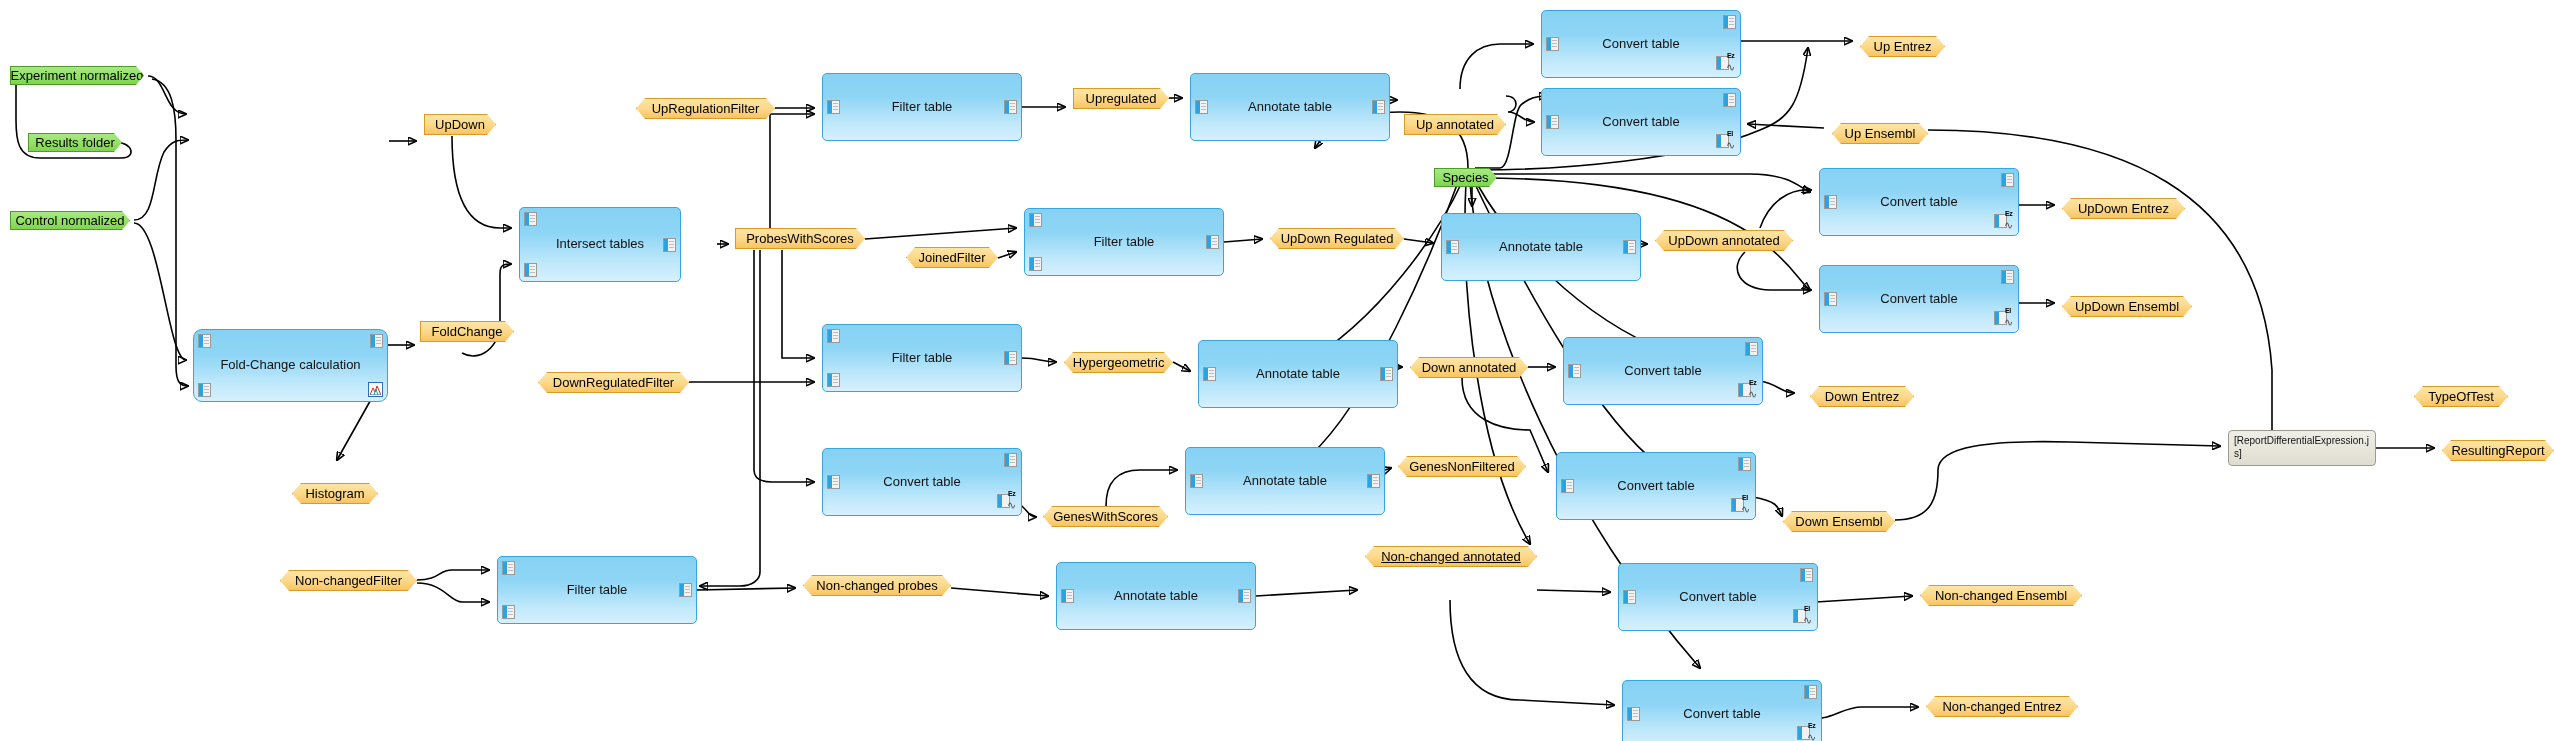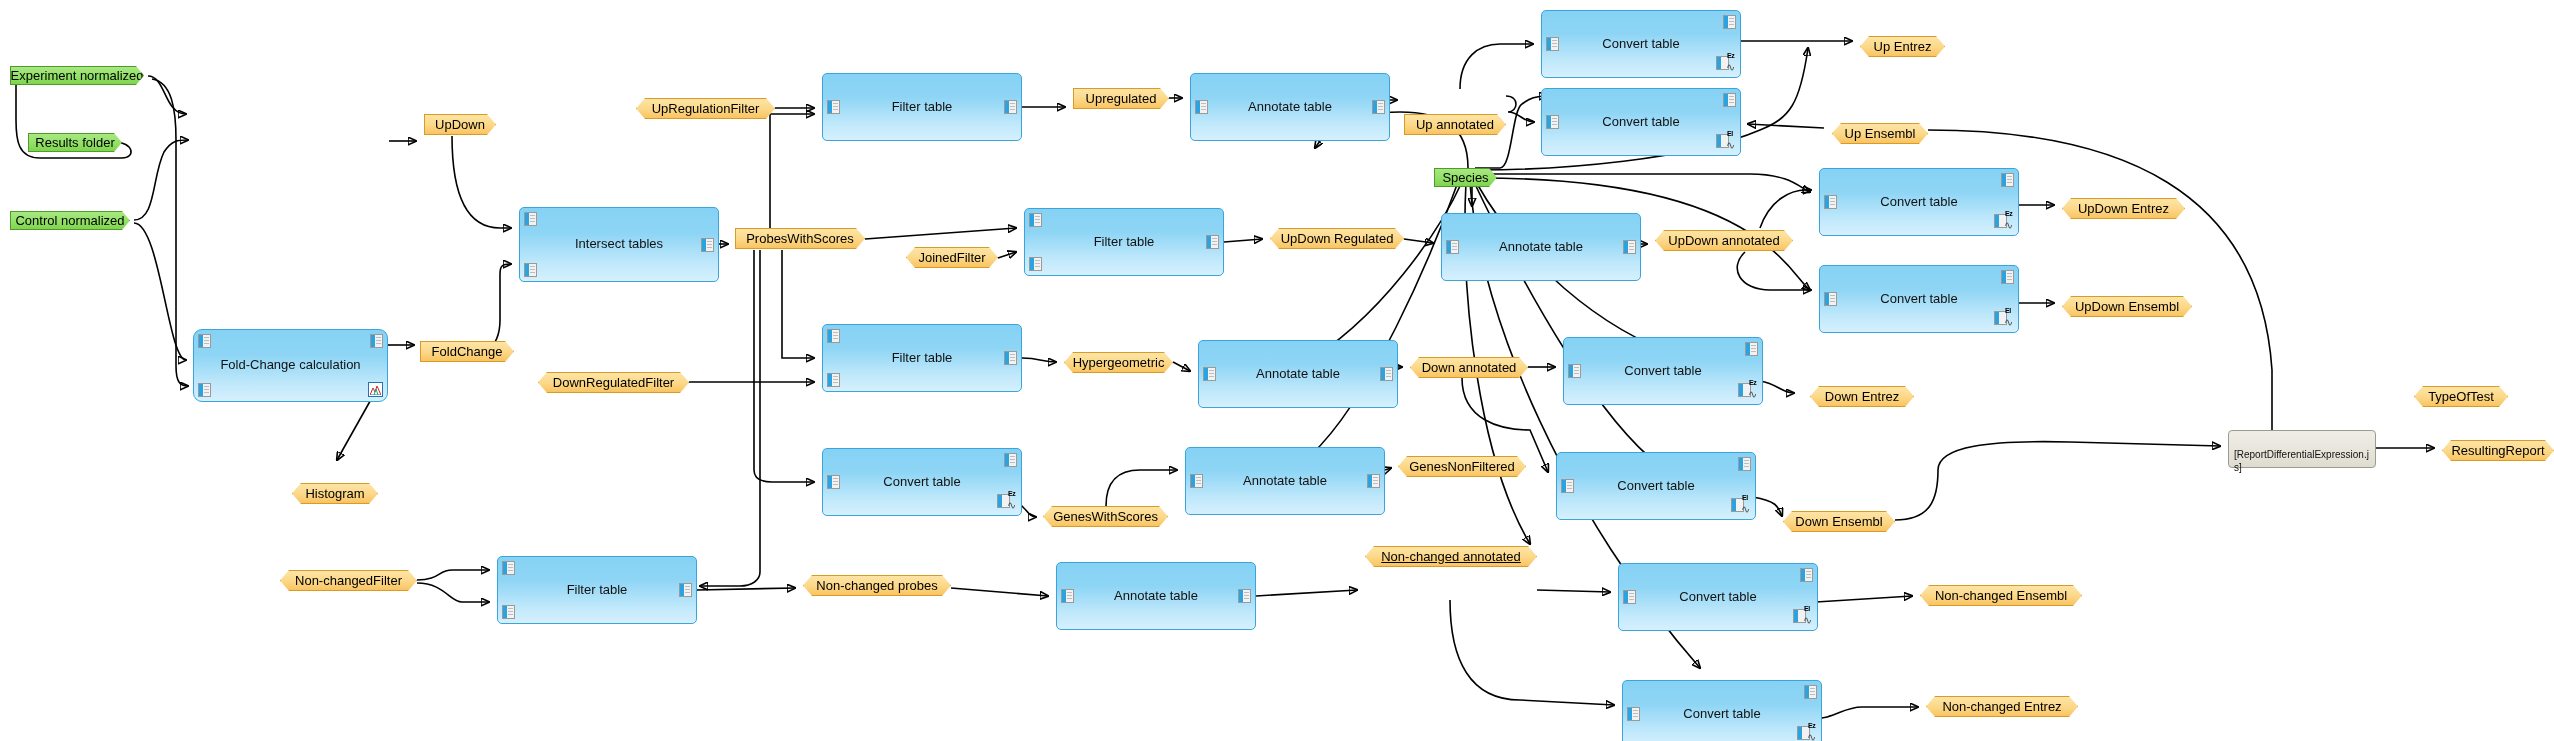--- a/index.html
+++ b/index.html
@@ -96,21 +96,21 @@
   }
 
   
   .script{
     position:absolute;
     box-sizing:border-box;
     background:linear-gradient(to bottom,#efeee6 0%,#e7e5da 60%,#dedcd0 100%);
     border:1px solid #9d9b90;
     border-radius:4px;
     color:#111;font-size:10px;
-    padding:18px 5px;
+    padding:4px 5px;
     line-height:1.25;
     word-break:break-all;
   }
 </style>
 </head>
 <body>
 
 <div id="canvas">
 
   <svg id="edges" viewBox="0 0 2554 741">
@@ -268,21 +268,21 @@
     <span class="chport" style="right:4px;bottom:4px;">
       <svg class="a" viewBox="0 0 11 9">
           <path d="M0,9 L3,2 L5,6 L7,0 L11,9" fill="none" stroke="#d22" stroke-width="1"></path>
           <path d="M0,9 L11,9" stroke="#2a6fb0" stroke-width="1"></path>
           <path d="M4,9 L6,3 L8,9" fill="none" stroke="#1a8" stroke-width="1"></path>
         </svg>
     </span>
     <span class="lbl">Fold-Change calculation</span>
   </div>
 
-  <div class="proc" style="left:519px;top:207px;width:200px;height:75px;">
+  <div class="proc" style="left:519px;top:207px;width:162px;height:75px;">
     <span class="port tl"></span>
     <span class="port bl"></span>
     <span class="port mr"></span>
     <span class="lbl">Intersect tables</span>
   </div>
 
   <div class="proc" style="left:822px;top:73px;width:200px;height:68px;">
     <span class="port ml"></span>
     <span class="port mr"></span>
     <span class="lbl">Filter table</span>
@@ -435,21 +435,21 @@
         <span class="tag">Ez</span>
         <span class="wig">∿</span>
     </span>
     <span class="lbl">Convert table</span>
   </div>
 
   <div class="data" style="left:424px;top:114px;width:72px;">
     <span>UpDown</span>
     </div>
 
-  <div class="data" style="left:420px;top:341px;width:94px;">
+  <div class="data" style="left:420px;top:321px;width:94px;">
     <span>FoldChange</span>
     </div>
 
   <div class="data pt" style="left:292px;top:483px;width:86px;">
     <span>Histogram</span>
     </div>
 
   <div class="data" style="left:735px;top:228px;width:130px;">
     <span>ProbesWithScores</span>
     </div>

